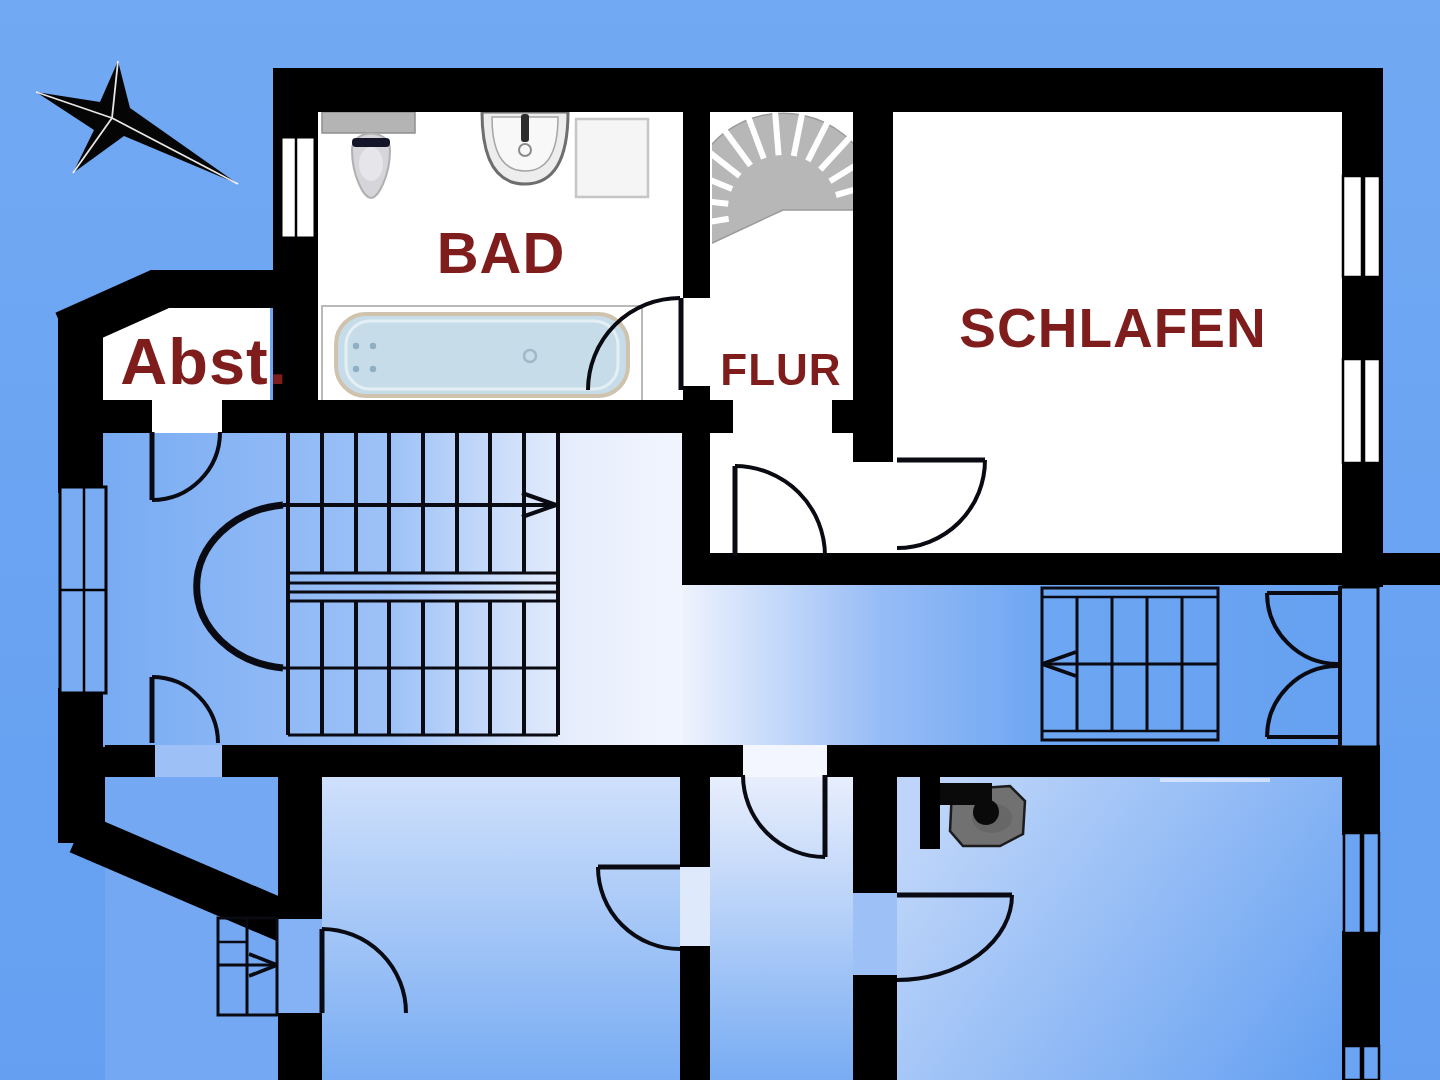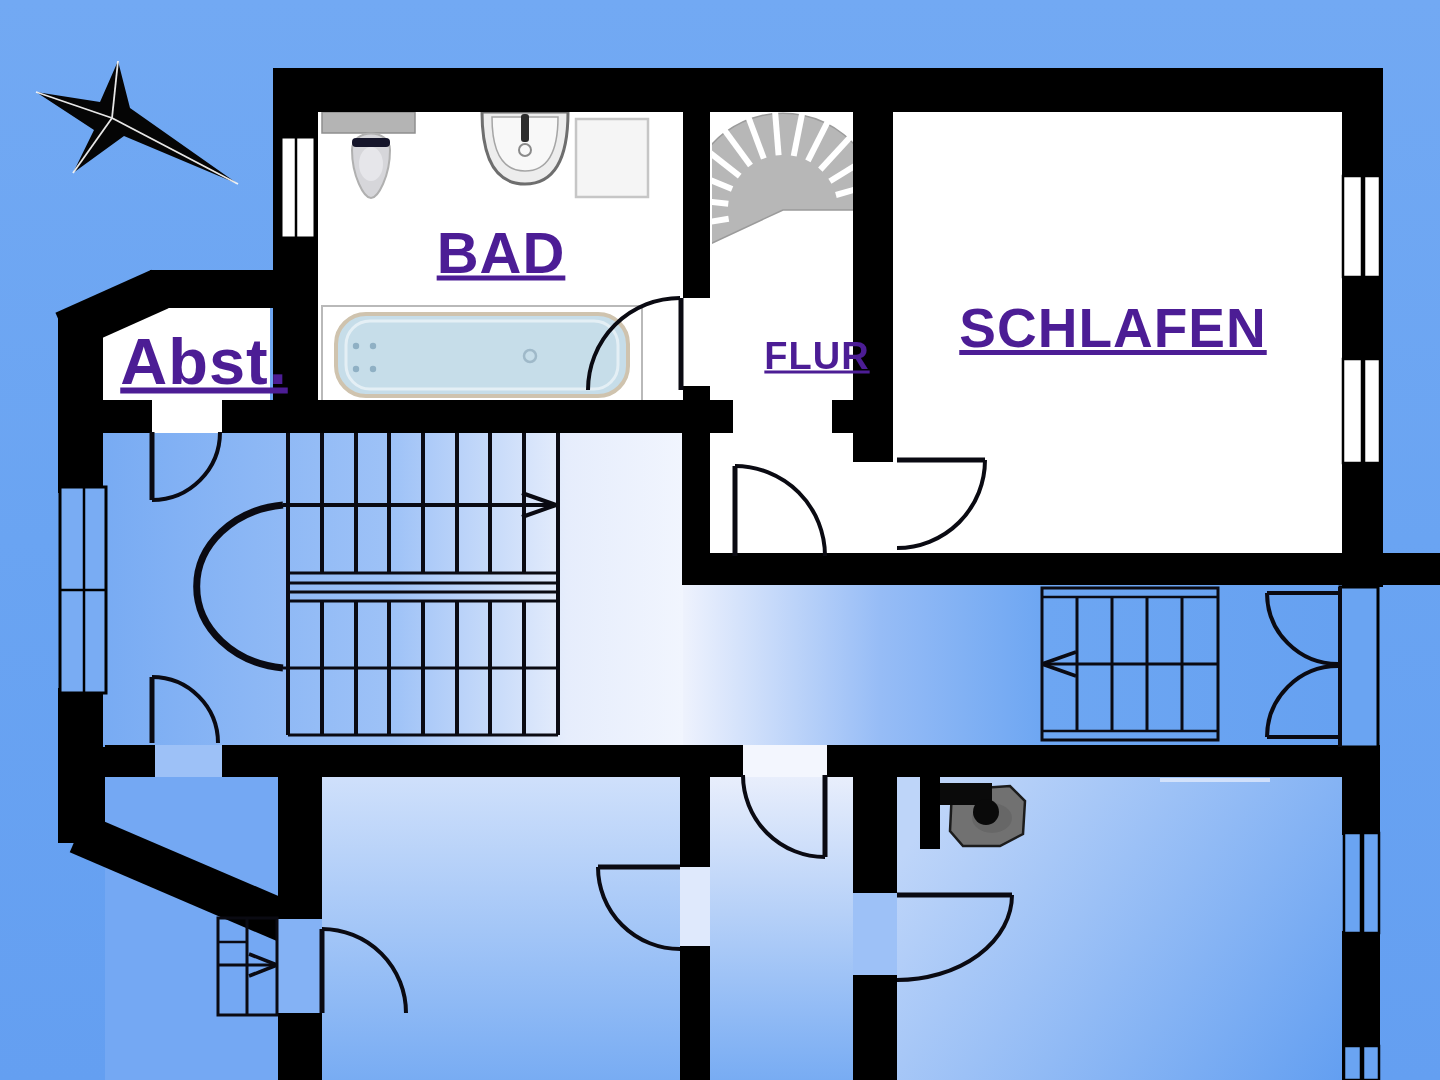--- a/index.html
+++ b/index.html
@@ -1,21 +1,21 @@
 <!DOCTYPE html>
 <html><head>
 <meta charset="utf-8">
 <style>
   html,body{margin:0;padding:0;background:#6aa4f2;}
   .plan{position:relative;width:1440px;height:1080px;overflow:hidden;background:#6aa4f2;font-family:"Liberation Sans",sans-serif;}
   .plan svg{position:absolute;left:0;top:0;}
-  .room-label{position:absolute;transform:translate(-50%,-50%);font-family:"Liberation Sans",sans-serif;font-weight:bold;color:#4c1d95;white-space:nowrap;letter-spacing:1px;text-decoration:underline;}
+  .room-label{position:absolute;transform:translate(-50%,-50%);font-family:"Liberation Sans",sans-serif;font-weight:bold;color:#7f1d1d;white-space:nowrap;letter-spacing:1px;}
   .lbl-bad{left:501px;top:252px;font-size:58px;}
   .lbl-abst{left:204px;top:361px;font-size:65px;}
-  .lbl-flur{left:781px;top:356px;font-size:38px;margin-left:36px;}
+  .lbl-flur{left:781px;top:370px;font-size:44px;}
   .lbl-schlafen{left:1113px;top:328px;font-size:55px;}
 </style>
 </head>
 <body>
 
 <div class="plan">
 <svg width="1440" height="1080" viewBox="0 0 1440 1080">
   <defs>
     <linearGradient id="bgGrad" x1="0" y1="0" x2="0" y2="1080" gradientUnits="userSpaceOnUse">
       <stop offset="0" stop-color="#72a9f3"></stop>

